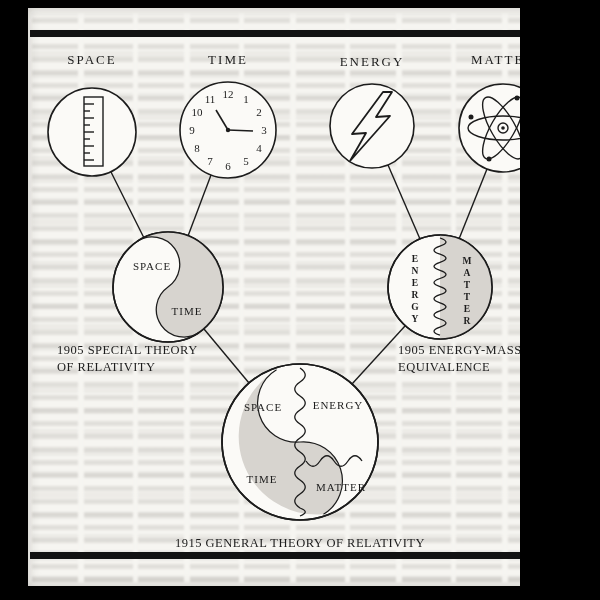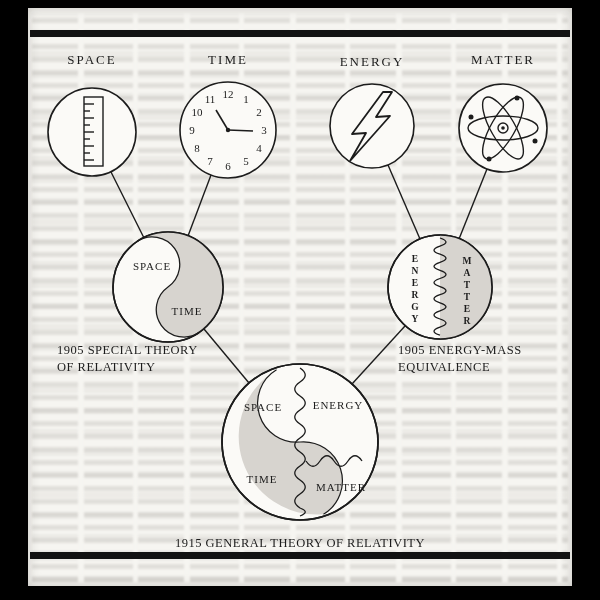--- a/index.html
+++ b/index.html
@@ -1,17 +1,17 @@
 <!DOCTYPE html>
 <html><head>
 <meta charset="utf-8">
 <style>
   html,body { margin:0; padding:0; background:#000; }
   .stage {
-    position:relative; width:600px; height:600px; background:#000;
+    position:relative; width:520px; height:600px; background:#000;
     font-family:"Liberation Serif", serif; overflow:hidden;
   }
   .page {
     position:absolute; left:28px; top:8px; width:544px; height:578px;
     background:#f6f5f1; box-shadow: inset 0 0 12px rgba(60,55,50,.25);
   }
   
   .noise {
     position:absolute; inset:6px 4px 4px 4px; opacity:.55; filter:blur(.8px);
     background-image:

